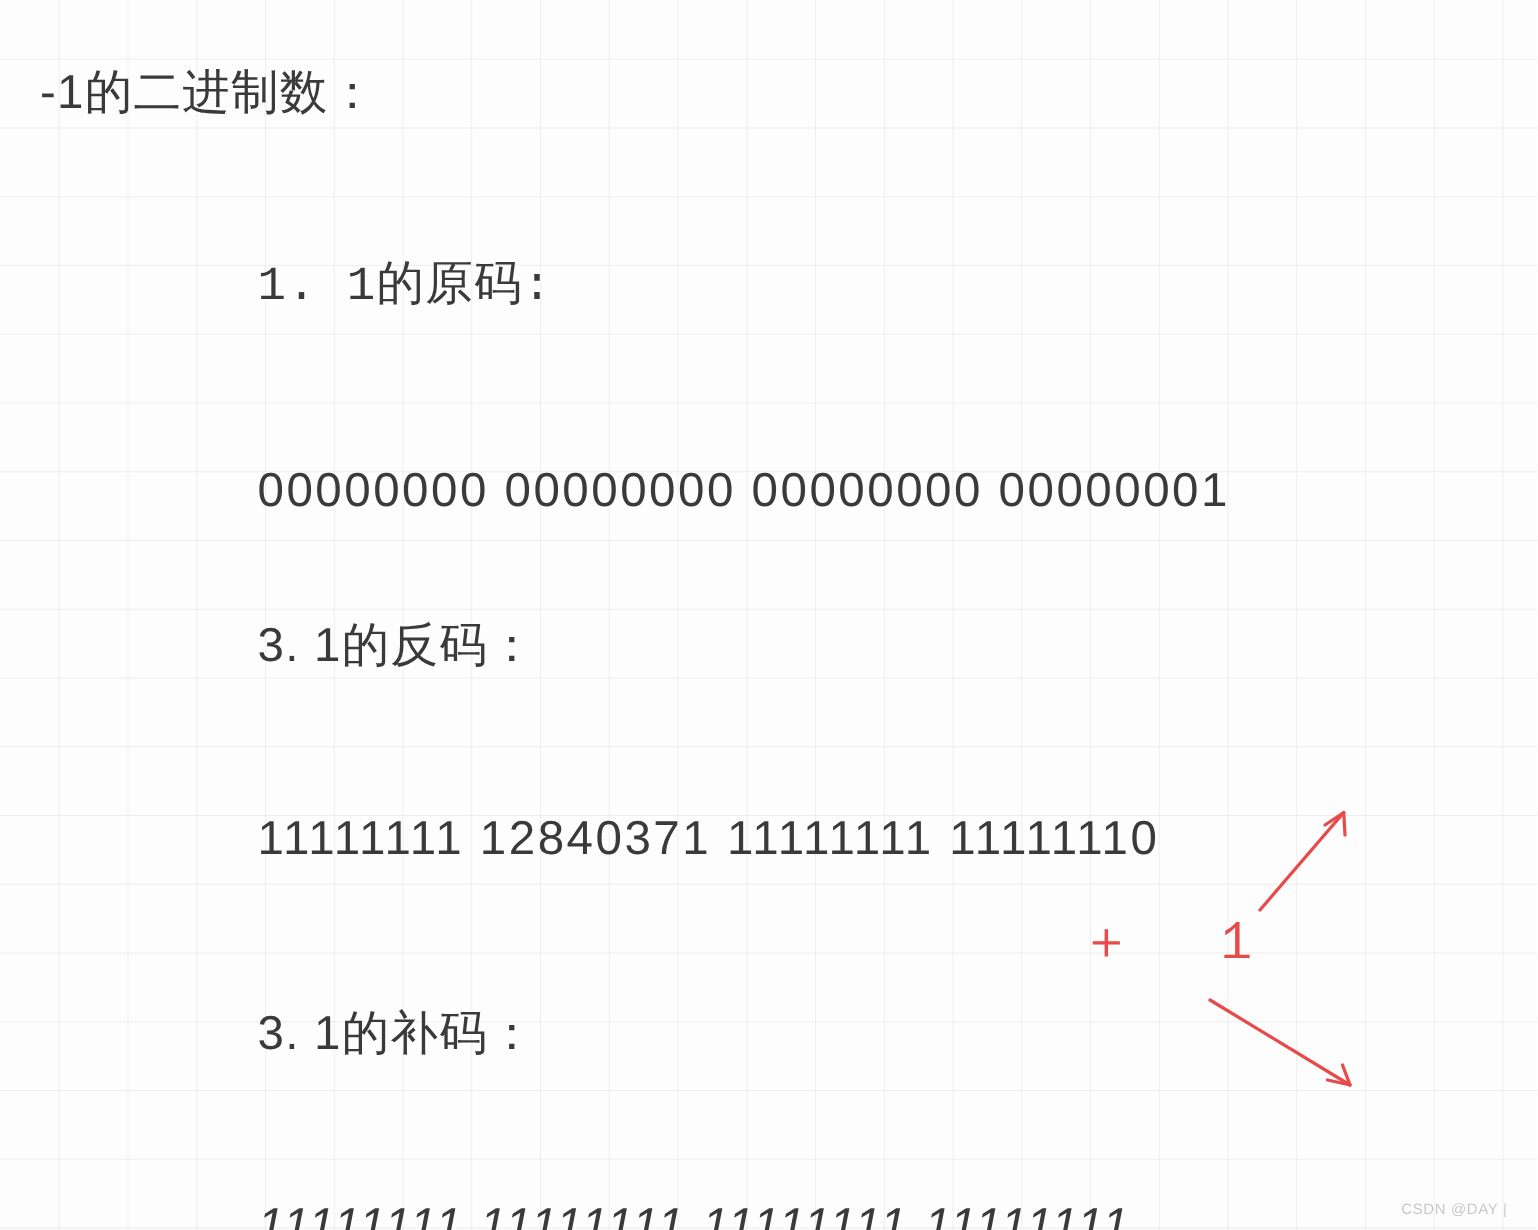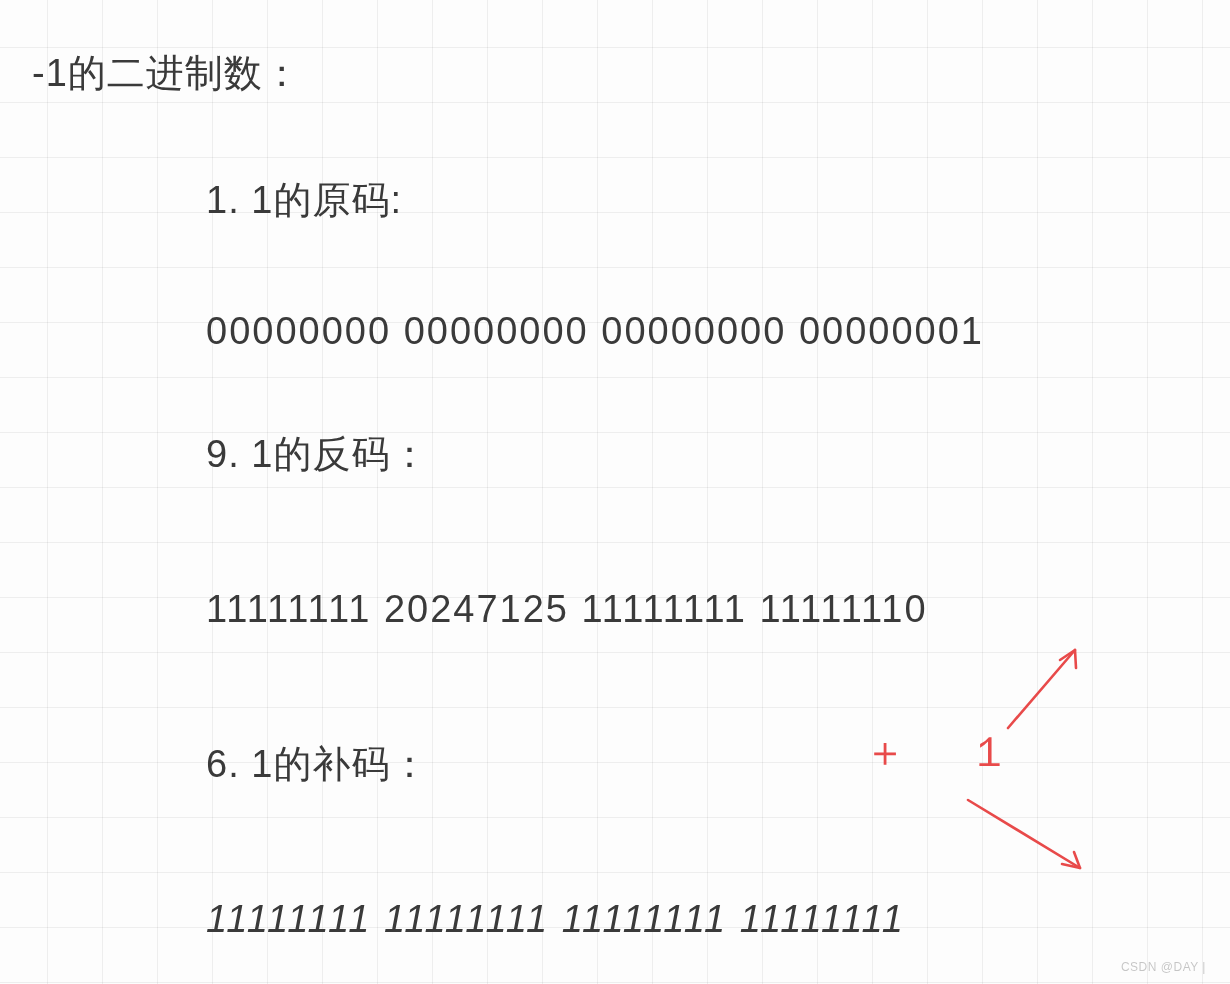--- a/index.html
+++ b/index.html
@@ -44,22 +44,22 @@
       font-size: 38px;
       font-weight: 400;
       letter-spacing: 1px;
     }
     .binary {
       font-size: 38px;
       font-weight: 400;
       letter-spacing: 2px;
       font-family: "Helvetica Neue", Arial, sans-serif;
     }
-    .h1 { margin-top: 76px; }
-    .b1 { margin-top: 84px; }
+    .h1 { margin-top: 102px; font-family: Liberation Mono, monospace; }
+    .b1 { margin-top: 120px; }
     .h2 { margin-top: 76px; }
     .b2 { margin-top: 108px; }
     .h3 { margin-top: 108px; }
     .b3 { margin-top: 108px; font-style: italic; }
 
     .annotation-layer {
       position: absolute;
       inset: 0;
       z-index: 2;
       pointer-events: none;
@@ -88,24 +88,24 @@
 <body>
 
 <div class="grid-bg"></div>
 
 <div class="content">
   <div class="title">-1的二进制数：</div>
 
   <div class="section heading h1">1. 1的原码:</div>
   <div class="section binary b1">00000000  00000000   00000000 00000001</div>
 
-  <div class="section heading h2">9. 1的反码：</div>
-  <div class="section binary b2">11111111  20247125   11111111  11111110</div>
+  <div class="section heading h2">3. 1的反码：</div>
+  <div class="section binary b2">11111111  12840371   11111111  11111110</div>
 
-  <div class="section heading h3">6. 1的补码：</div>
+  <div class="section heading h3">3. 1的补码：</div>
   <div class="section binary b3">11111111 11111111   11111111  11111111</div>
 </div>
 
 <div class="annotation-layer">
   <svg width="1230" height="984" style="position:absolute;inset:0">
 
     <g stroke="#e84a4a" stroke-width="2.6" fill="none" stroke-linecap="round">
       <path d="M 1075 650 L 1008 728"></path>
       <path d="M 1075 650 L 1060 660 M 1075 650 L 1076 668"></path>
     </g>

